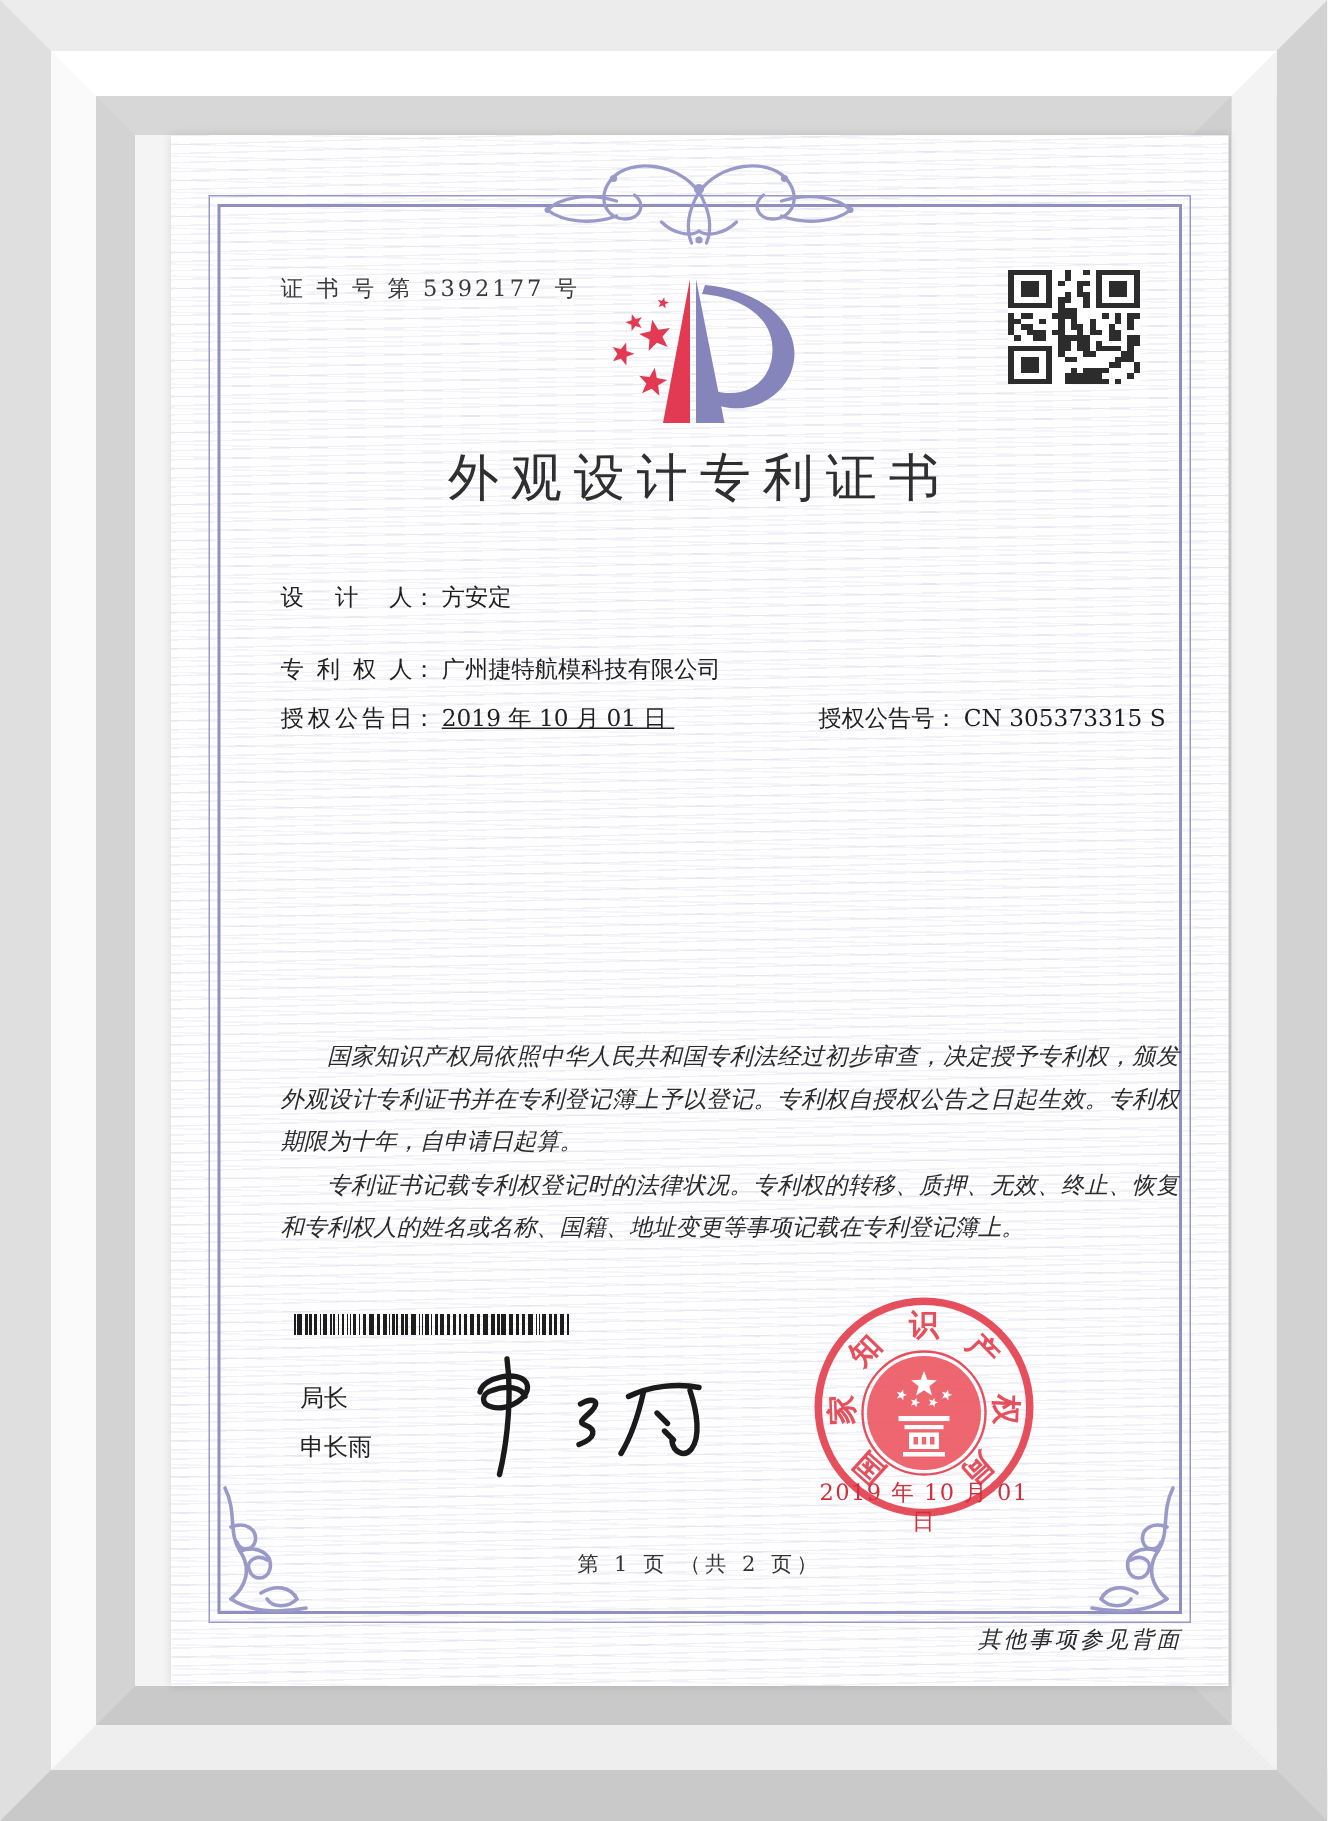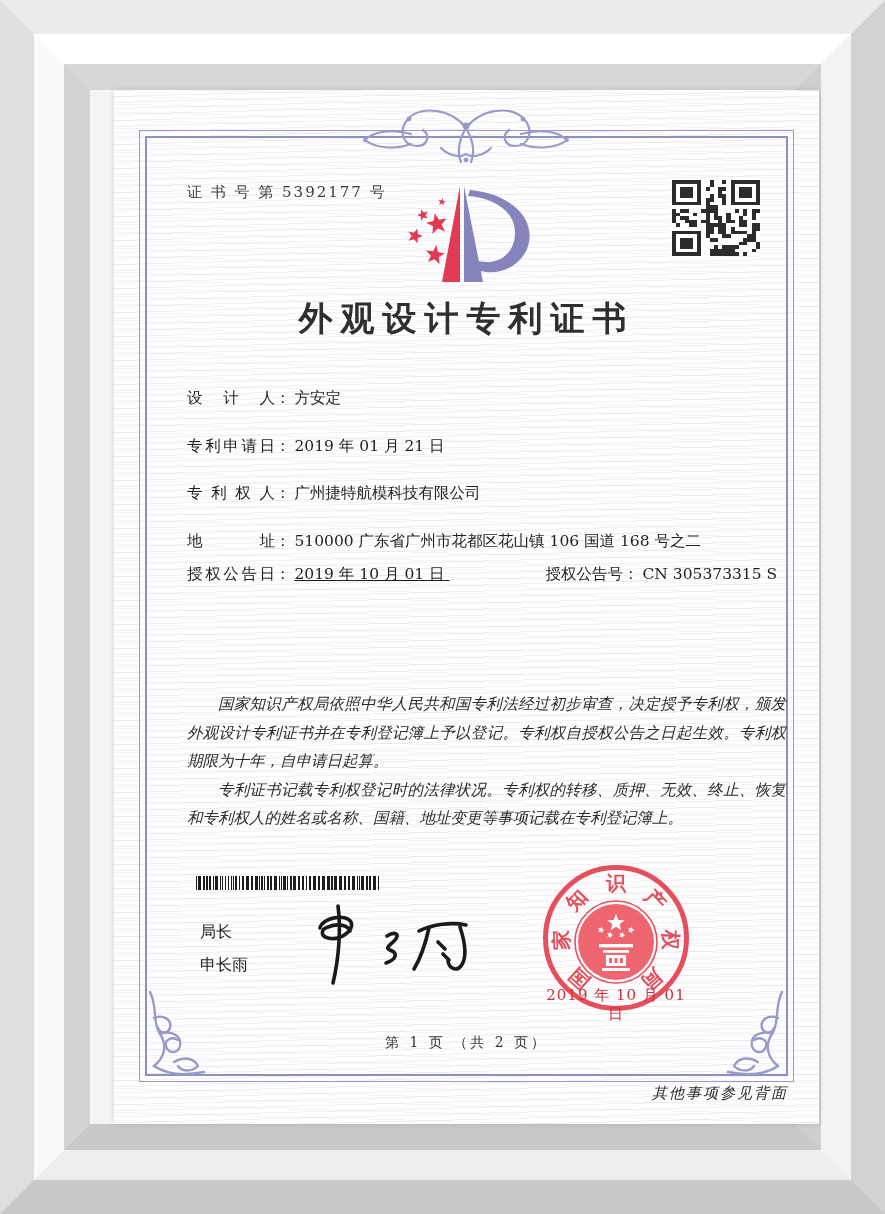--- a/index.html
+++ b/index.html
@@ -31,21 +31,21 @@
 
   .orn { position:absolute; pointer-events:none; }
 
   .cert-no { position:absolute; left:73px; top:93px; font-size:15px; color:#3a3a3a;
     letter-spacing:2px; }
 
   .logo { position:absolute; left:266px; top:84px; }
   .qr { position:absolute; left:558px; top:90px; }
 
   .title { position:absolute; left:31px; width:643px; top:206px; text-align:center;
-    font-size:34px; font-weight:bold; letter-spacing:8px; color:#2f2f2f; }
+    font-size:34px; font-weight:normal; letter-spacing:8px; color:#2f2f2f; }
 
   .fields { position:absolute; left:73px; top:300px; width:600px; font-size:15.5px; color:#1f1f1f; }
   .frow { margin-bottom:31.5px; line-height:16px; white-space:nowrap; }
   .frow .lab { display:inline-block; width:88px; text-align:justify; text-align-last:justify; }
   .frow .colon { display:inline-block; margin-right:4px; }
   .frow.grant { margin-top:-14px;text-decoration:underline; }
   .grant-second { display:inline-block; margin-left:96px; }
 
   .paras { position:absolute; left:73px; top:600px; width:599px; font-size:15.5px;
     line-height:28.5px; color:#2b2b2b; font-style:italic; text-align:justify; }
@@ -267,27 +267,21 @@
         <rect x="2" y="16" width="3" height="3" fill="#2c2c2c"></rect>
       </svg>
 
     <div class="title">外观设计专利证书</div>
 
     <div class="fields">
       <div class="frow">
         <span class="lab">设计人</span><span class="colon">：</span><span class="val">方安定</span>
       </div>
       <div class="frow">
-        <span class="lab">专利申请日</span><span class="colon">：</span><span class="val">2019 年 01 月 21 日</span>
-      </div>
-      <div class="frow">
         <span class="lab">专利权人</span><span class="colon">：</span><span class="val">广州捷特航模科技有限公司</span>
-      </div>
-      <div class="frow">
-        <span class="lab">地址</span><span class="colon">：</span><span class="val">510000 广东省广州市花都区花山镇 106 国道 168 号之二</span>
       </div>
       <div class="frow grant">
         <span><span class="lab">授权公告日</span><span class="colon">：</span><span class="val">2019 年 10 月 01 日</span></span>
         <span class="grant-second"><span>授权公告号</span><span class="colon">：</span><span class="val">CN 305373315 S</span></span>
       </div>
     </div>
 
     <div class="paras">
       <p>国家知识产权局依照中华人民共和国专利法经过初步审查，决定授予专利权，颁发外观设计专利证书并在专利登记簿上予以登记。专利权自授权公告之日起生效。专利权期限为十年，自申请日起算。</p>
       <p>专利证书记载专利权登记时的法律状况。专利权的转移、质押、无效、终止、恢复和专利权人的姓名或名称、国籍、地址变更等事项记载在专利登记簿上。</p>

